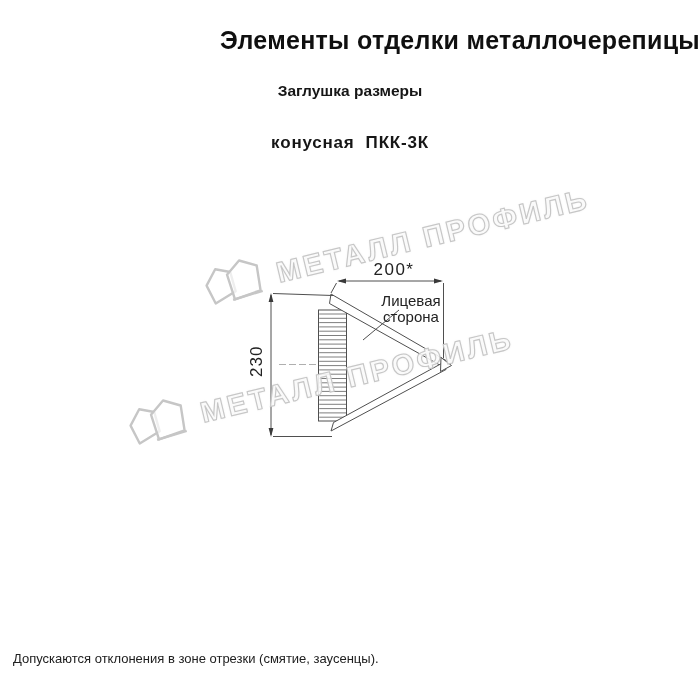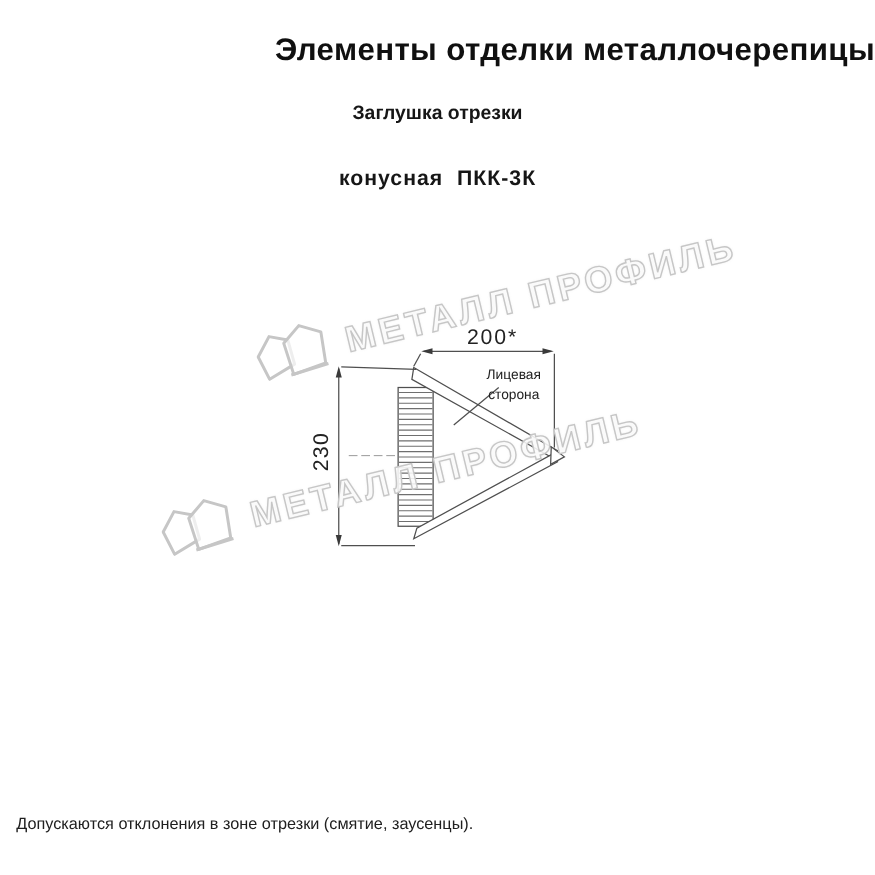--- a/index.html
+++ b/index.html
@@ -29,21 +29,21 @@
     text-align:center;
   }
   .dim-width-label{left:361px;top:260px;width:66px;}
   .dim-height-label{
     left:246px;top:352px;width:26px;height:24px;
     transform:rotate(-90deg);transform-origin:center center;
     letter-spacing:1px;
   }
   .face-label{
     position:absolute;left:371px;top:293px;width:80px;
-    font-size:11px;line-height:15.5px;text-align:center;color:#222;
+    font-size:15px;line-height:15.5px;text-align:center;color:#222;
   }
   .footer{
     position:absolute;left:13px;top:650px;width:640px;
     font-size:13px;line-height:18.5px;color:#202020;
   }
   .watermark{
     position:absolute;display:flex;align-items:center;gap:7px;
     transform:rotate(-13.5deg);transform-origin:left center;
     white-space:nowrap;pointer-events:none;
   }
@@ -55,21 +55,21 @@
   }
   .wm-upper{left:206px;top:266px;}
   .wm-lower{left:130px;top:406px;}
 </style>
 </head>
 <body>
 
 <div class="page-title">Элементы отделки металлочерепицы</div>
 
 <div class="subtitle">
-  <div>Заглушка отрезки</div>
+  <div>Заглушка размеры</div>
 </div>
 
 <div class="product-code">конусная  ПКК-3К</div>
 
 <svg class="diagram-svg" viewBox="0 0 700 700" xmlns="http://www.w3.org/2000/svg">
 
   <path d="M279 364.5H324" stroke="#9a9a9a" stroke-width="0.8" stroke-dasharray="7 3" fill="none"></path>
 
   <g>
     <rect x="318.5" y="310" width="28" height="111" fill="#ffffff" stroke="#4f4f4f" stroke-width="1"></rect>

